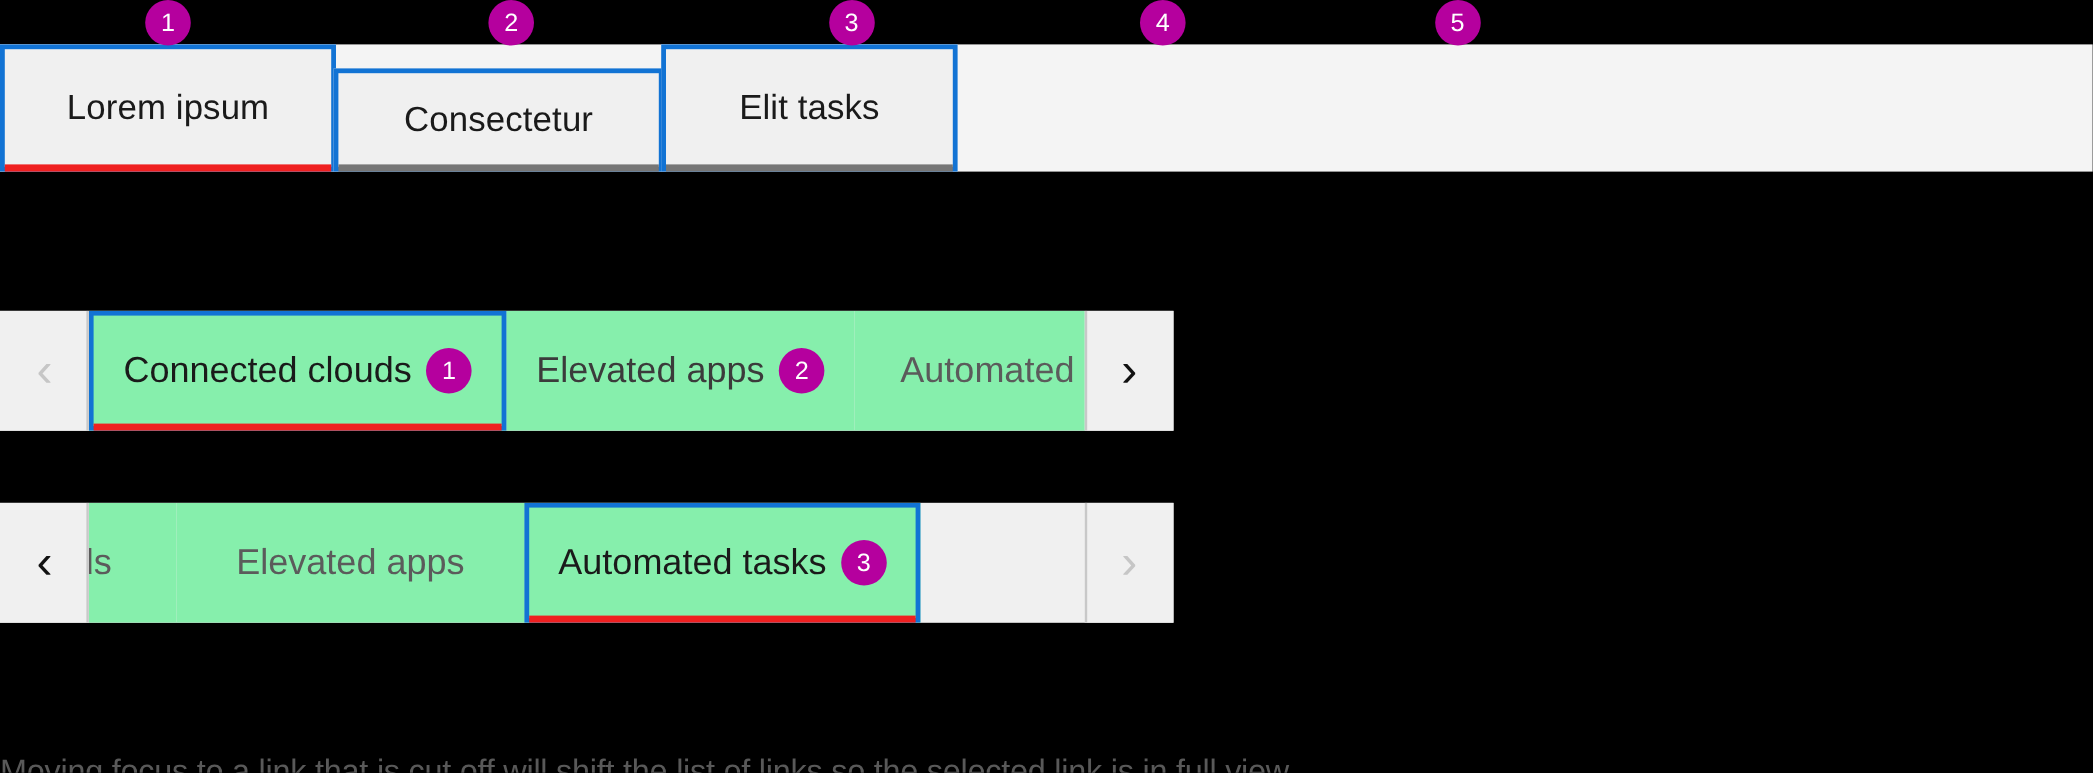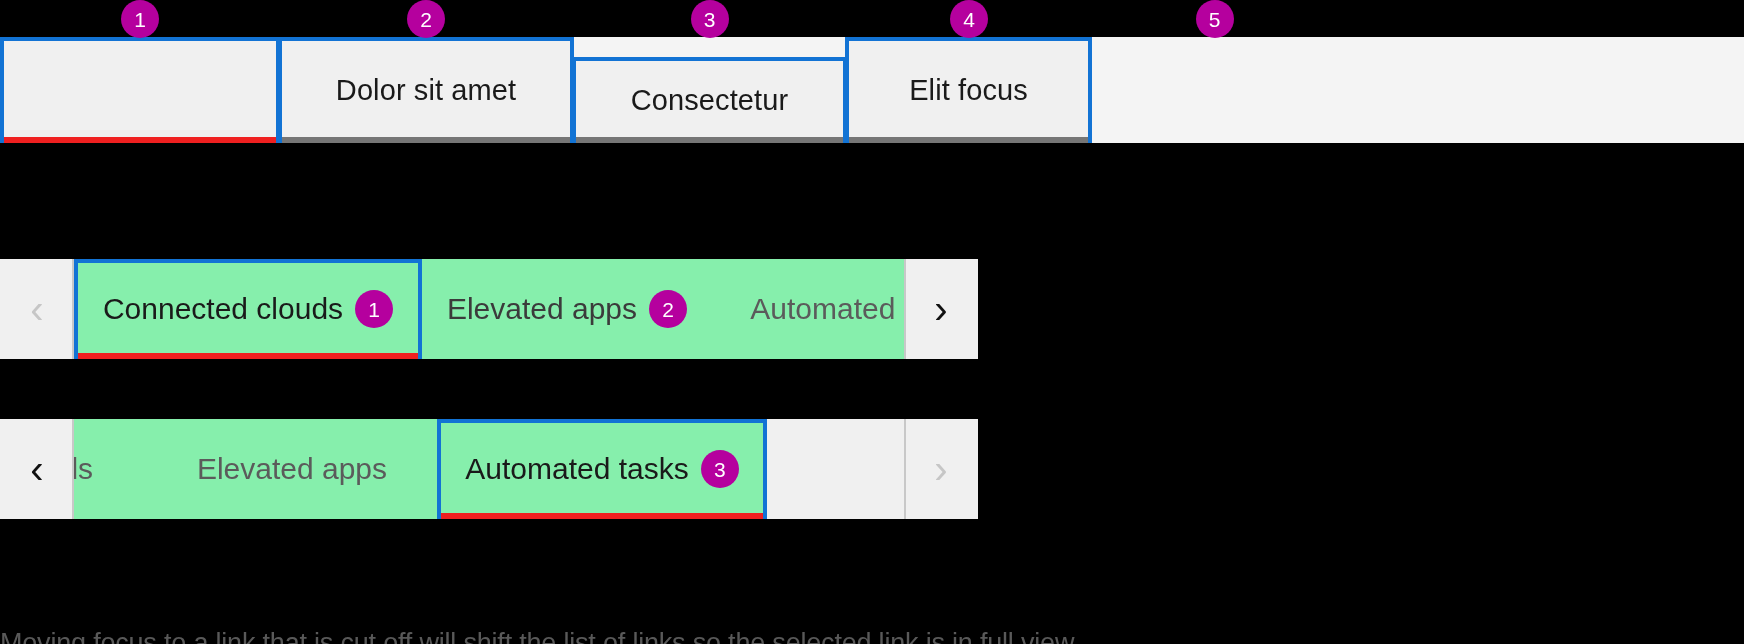--- a/index.html
+++ b/index.html
@@ -184,32 +184,29 @@
     letter-spacing: -0.2px;
     white-space: nowrap;
   }
 </style>
 </head>
 <body>
 
 <div id="section-one">
   <div class="tabstrip" id="s1-strip">
       <div class="tab sel" style="width: 280px;">
-        <span class="underline"></span>
-      </div>
-      <div class="tab unsel" style="width: 296px;">
-        <span>Dolor sit amet</span>
+        <span>Lorem ipsum</span>
         <span class="underline"></span>
       </div>
       <div class="tab unsel" style="width: 275px; margin-top: 20px;">
         <span>Consectetur</span>
         <span class="underline"></span>
       </div>
       <div class="tab unsel" style="width: 247px;">
-        <span>Elit focus</span>
+        <span>Elit tasks</span>
         <span class="underline"></span>
       </div>
     </div>
 </div>
 <div id="s1-callouts">
     <div class="badge callout" style="left: 121px;">1</div>
     <div class="badge callout" style="left: 407px;">2</div>
     <div class="badge callout" style="left: 690.5px;">3</div>
     <div class="badge callout" style="left: 950px;">4</div>
     <div class="badge callout" style="left: 1195.5px;">5</div>

